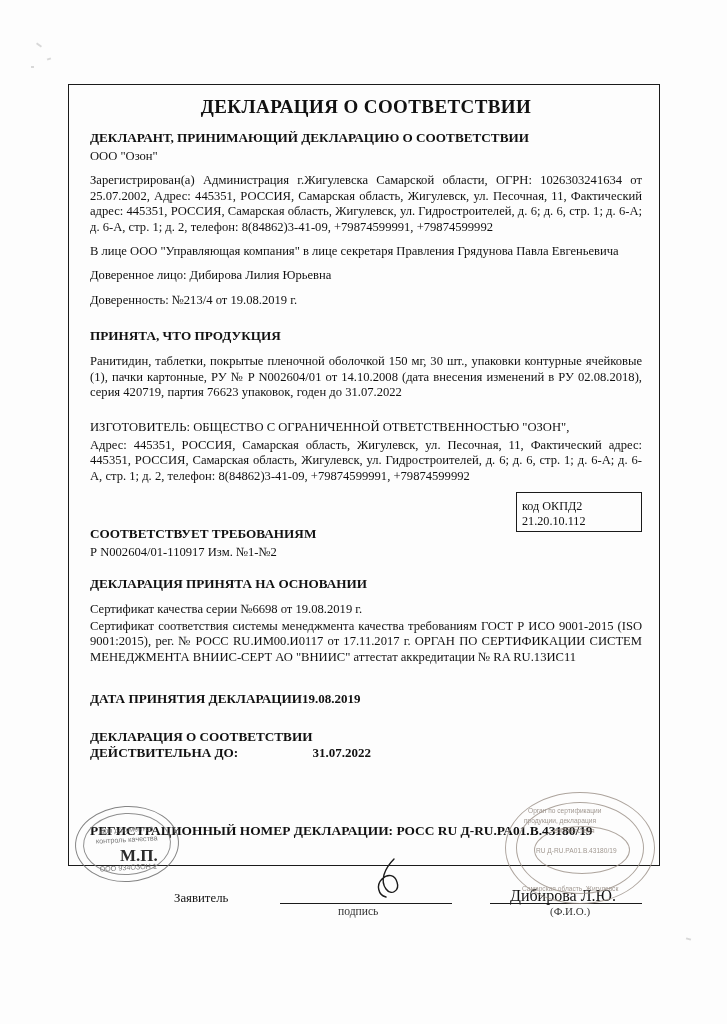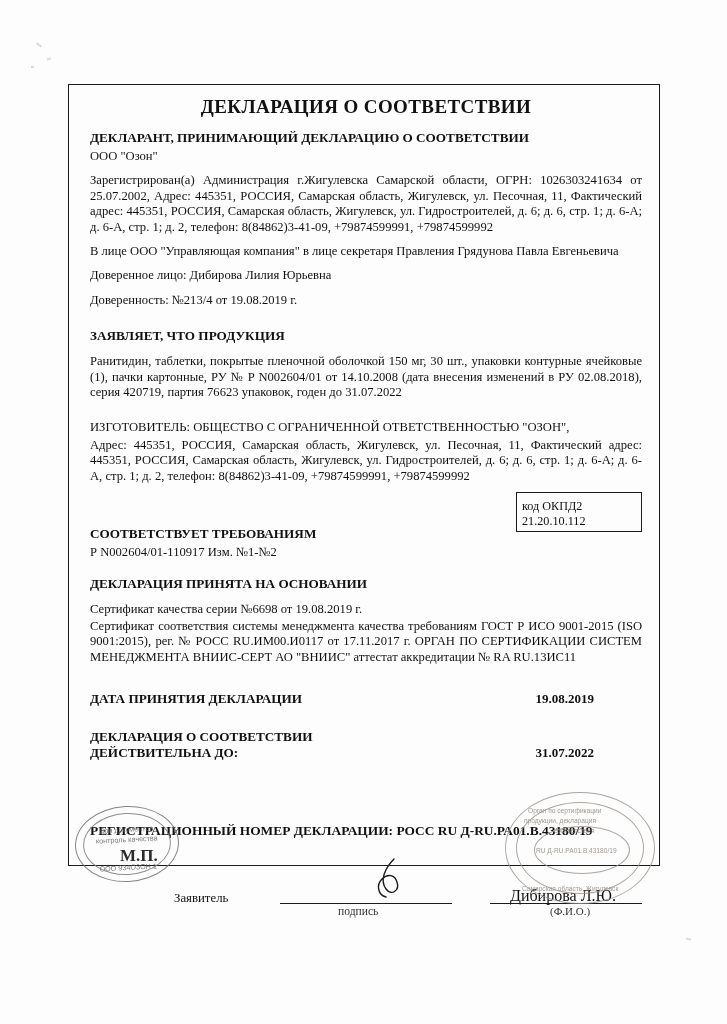--- a/index.html
+++ b/index.html
@@ -81,21 +81,21 @@
     width: 126px;
     border: 1.2px solid #1b1b1b;
     padding: 6px 4px 3px 5px;
     font-size: 12.2px;
     line-height: 14.6px;
     box-sizing: border-box;
   }
 
   .kv-row {
     display: flex;
-    justify-content: space-between;
+    justify-content: flex-start;
     align-items: baseline;
   }
   .kv-row .k {
     font-weight: bold;
     font-size: 13.2px;
   }
   .kv-row .v {
     font-weight: bold;
     font-size: 13px;
     padding-right: 48px;
@@ -259,21 +259,21 @@
     <div class="para">Зарегистрирован(а) Администрация г.Жигулевска Самарской области, ОГРН: 1026303241634 от 25.07.2002, Адрес: 445351, РОССИЯ, Самарская область, Жигулевск, ул. Песочная, 11, Фактический адрес: 445351, РОССИЯ, Самарская область, Жигулевск, ул. Гидростроителей, д. 6; д. 6, стр. 1; д. 6-А; д. 6-А, стр. 1; д. 2, телефон: 8(84862)3-41-09, +79874599991, +79874599992</div>
     <div class="gap-sm"></div>
     <div class="para">В лице ООО "Управляющая компания"  в лице секретаря Правления Грядунова Павла Евгеньевича</div>
     <div class="gap-sm"></div>
     <div class="para">Доверенное лицо: Дибирова Лилия Юрьевна</div>
     <div class="gap-sm"></div>
     <div class="para">Доверенность: №213/4 от 19.08.2019 г.</div>
 
     <div class="gap-lg"></div>
 
-    <div class="sec-head">ЗАЯВЛЯЕТ, ЧТО ПРОДУКЦИЯ</div>
+    <div class="sec-head">ПРИНЯТА, ЧТО ПРОДУКЦИЯ</div>
     <div class="gap-sm"></div>
     <div class="para">Ранитидин, таблетки, покрытые пленочной оболочкой 150 мг, 30 шт., упаковки контурные ячейковые (1), пачки картонные, РУ № P N002604/01 от 14.10.2008 (дата внесения изменений в РУ 02.08.2018), серия 420719, партия 76623 упаковок, годен до 31.07.2022</div>
 
     <div class="gap-lg"></div>
 
     <div class="para">
       <span style="font-weight:normal;">ИЗГОТОВИТЕЛЬ:</span>
       <span>ОБЩЕСТВО С ОГРАНИЧЕННОЙ ОТВЕТСТВЕННОСТЬЮ "ОЗОН",</span>
     </div>
     <div class="para">Адрес: 445351, РОССИЯ, Самарская область, Жигулевск, ул. Песочная, 11, Фактический адрес: 445351, РОССИЯ, Самарская область, Жигулевск, ул. Гидростроителей, д. 6; д. 6, стр. 1; д. 6-А; д. 6-А, стр. 1; д. 2, телефон: 8(84862)3-41-09, +79874599991, +79874599992</div>

